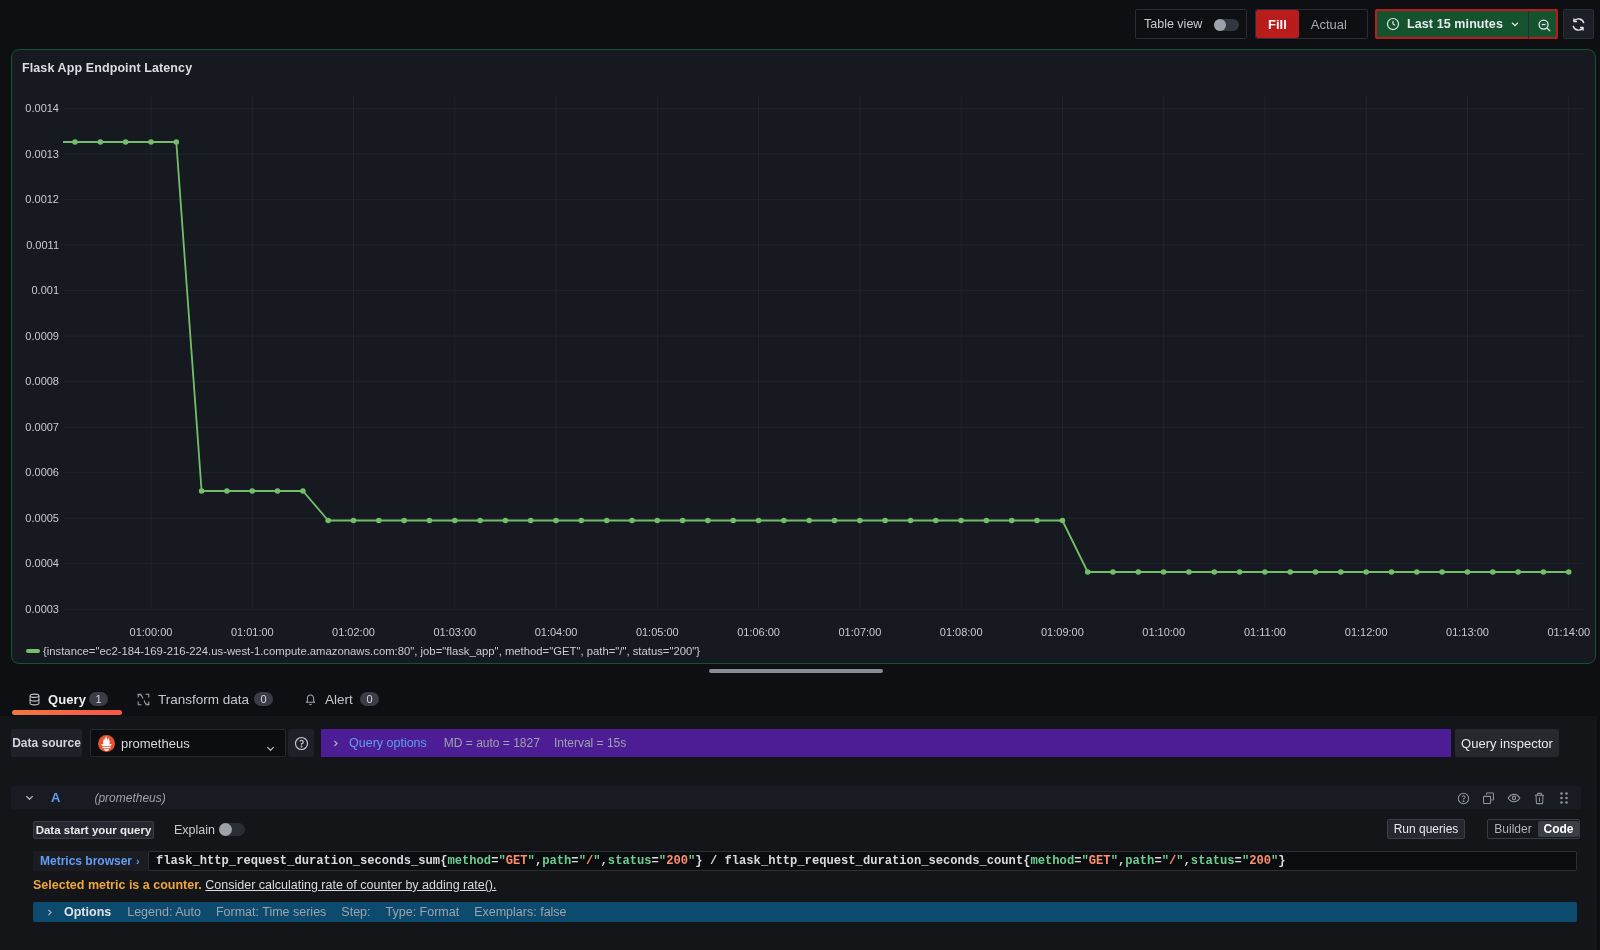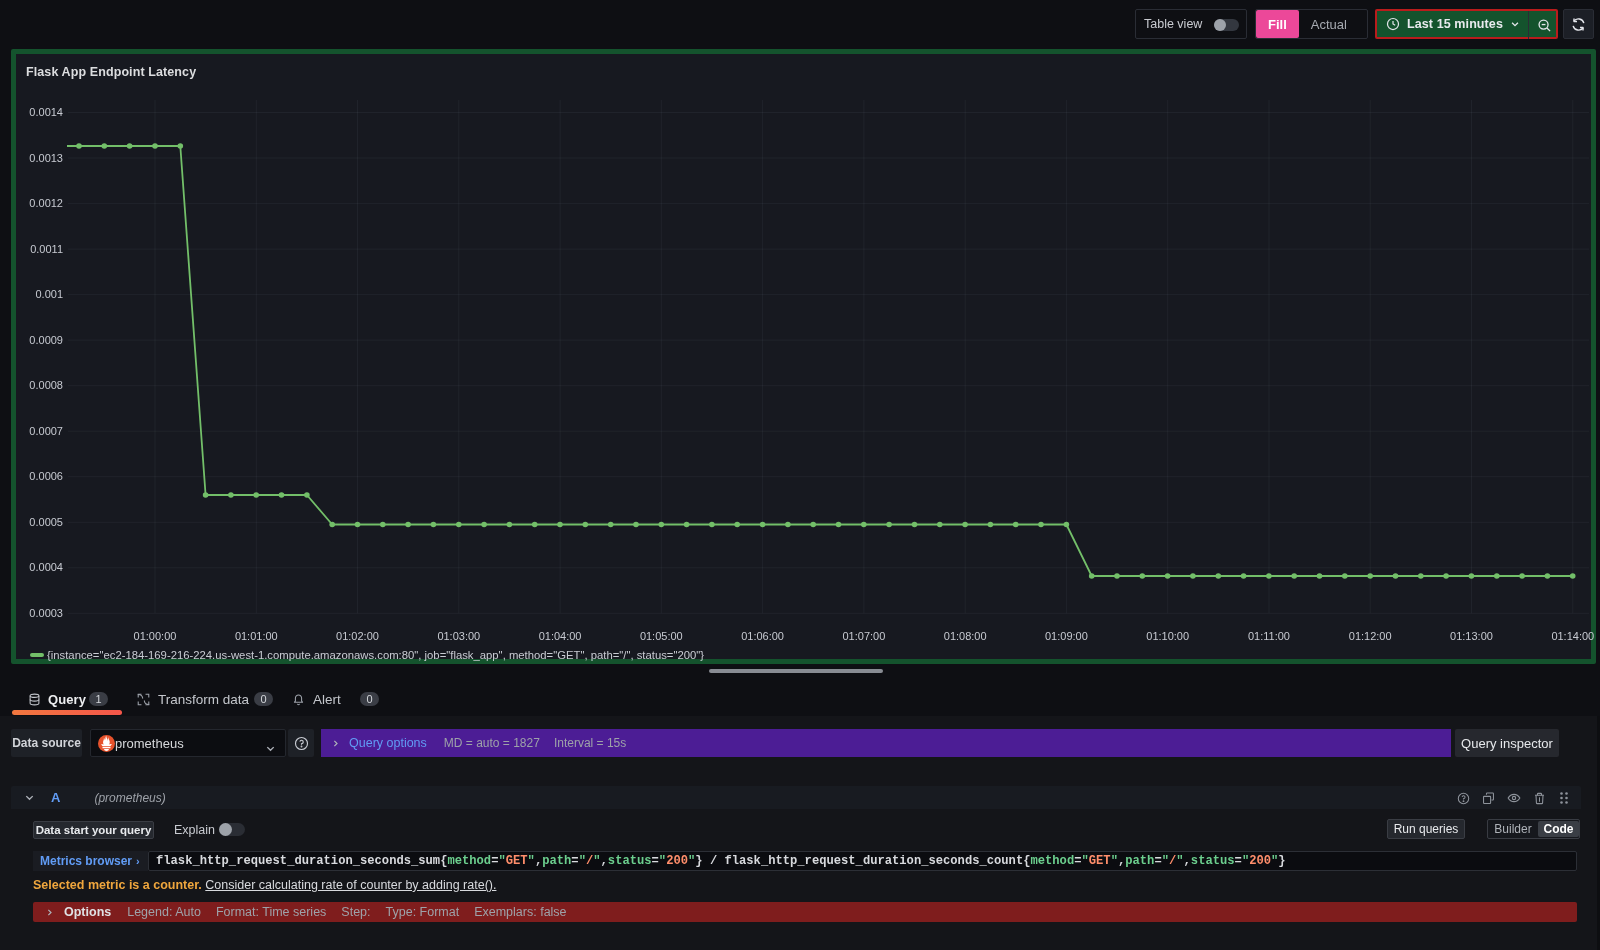--- a/index.html
+++ b/index.html
@@ -7,21 +7,21 @@
 .flex{display:flex;align-items:center}
 </style></head><body>
 <div class="a" style="left:0;top:716px;width:1597px;height:234px;background:#141519"></div>
 <div class="a" style="left:1597px;top:716px;width:3px;height:234px;background:#0D0E11"></div>
 <div class="a flex" style="left:1135px;top:9px;width:112px;height:30px;border:1px solid #2A2D35;border-radius:2px;padding-left:8px">
 <span style="font-size:12.5px;color:#C9CBD1">Table view</span>
 <span class="a" style="left:78px;top:9px;width:25px;height:12px;background:#33373F;border-radius:6px"></span>
 <span class="a" style="left:78px;top:9px;width:12px;height:12px;background:#9DA2A9;border-radius:6px"></span>
 </div>
 <div class="a flex" style="left:1255px;top:9px;width:113px;height:30px;border:1px solid #2A2D35;border-radius:2px;background:#0E0F13">
-<span class="flex" style="height:28px;padding:0 12px;background:#ec4899;border-radius:2px;font-size:13px;font-weight:700;color:#FFF">Fill</span>
+<span class="flex" style="height:28px;padding:0 12px;background:#b91c1c;border-radius:2px;font-size:13px;font-weight:700;color:#FFF">Fill</span>
 <span class="flex" style="height:28px;padding:0 12px;font-size:13px;color:#A6AAB1">Actual</span>
 </div>
 <div class="a flex" style="left:1375px;top:9px;width:183px;height:30px;border:2px solid #b91c1c;border-radius:2px;background:#14532d">
 <span class="flex" style="padding-left:9px">
       <svg width="14" height="14" viewBox="0 0 16 16" fill="none" stroke="#E4E6EB" stroke-width="1.4">
         <circle cx="8" cy="8" r="6.3"></circle>
         <path d="M8 4.5V8l2.5 1.5"></path>
       </svg>
     </span>
 <span style="font-size:12.5px;font-weight:700;color:#E8EAEE;padding-left:7px;letter-spacing:.1px">Last 15 minutes</span>
@@ -40,21 +40,21 @@
     </span>
 </div>
 <div class="a flex" style="left:1563px;top:9px;width:31px;height:30px;border:1px solid #2A2D35;border-radius:2px;background:#1C1F26;justify-content:center">
     <svg width="15" height="15" viewBox="0 0 16 16" fill="none" stroke="#E4E6EB" stroke-width="1.5">
       <path d="M13.7 6.6A6 6 0 0 0 3 4.5"></path>
       <path d="M2.3 9.4A6 6 0 0 0 13 11.5"></path>
       <path d="M3.2 1.6v3.2h3.2" stroke-linejoin="round"></path>
       <path d="M12.8 14.4v-3.2H9.6" stroke-linejoin="round"></path>
     </svg>
   </div>
-<div class="a" style="left:11px;top:49px;width:1585px;height:615px;background:#171920;border:5px solid #14532d;border-radius:2px">
+<div class="a" style="left:11px;top:49px;width:1585px;height:615px;background:#171920;border:1px solid #14532d;border-radius:8px">
 <div class="a" style="left:10px;top:11px;font-size:12.5px;font-weight:700;letter-spacing:.1px;color:#DCDDDF">Flask App Endpoint Latency</div>
 <svg width="1583" height="613" viewBox="0 0 1583 613" style="position:absolute;left:0;top:0">
       <line x1="52" y1="58.5" x2="1573" y2="58.5" stroke="rgba(205,215,235,0.055)" stroke-width="1"></line>
       <text x="47" y="62.0" fill="#C7CAD1" font-size="11" text-anchor="end" font-family="Liberation Sans">0.0014</text>
       <line x1="52" y1="104.0" x2="1573" y2="104.0" stroke="rgba(205,215,235,0.055)" stroke-width="1"></line>
       <text x="47" y="107.5" fill="#C7CAD1" font-size="11" text-anchor="end" font-family="Liberation Sans">0.0013</text>
       <line x1="52" y1="149.6" x2="1573" y2="149.6" stroke="rgba(205,215,235,0.055)" stroke-width="1"></line>
       <text x="47" y="153.1" fill="#C7CAD1" font-size="11" text-anchor="end" font-family="Liberation Sans">0.0012</text>
       <line x1="52" y1="195.1" x2="1573" y2="195.1" stroke="rgba(205,215,235,0.055)" stroke-width="1"></line>
       <text x="47" y="198.6" fill="#C7CAD1" font-size="11" text-anchor="end" font-family="Liberation Sans">0.0011</text>
@@ -184,35 +184,35 @@
     <svg width="13" height="13" viewBox="0 0 16 16" fill="none" stroke="#9EA3AB" stroke-width="1.3">
       <path d="M1.5 5.5v-4h4"></path>
       <path d="M14.5 10.5v4h-4"></path>
       <path d="M1.5 1.8c3 0 5 1.5 5.5 4.5M14.5 14.2c-3 0-5-1.5-5.5-4.5" stroke-linecap="round"></path>
       <path d="M10.5 1.5h4v4"></path>
       <path d="M5.5 14.5h-4v-4"></path>
     </svg>
     <span style="font-size:13.5px;color:#C4C7CC;margin-left:8px">Transform data</span>
   </div>
 <div class="a flex" style="left:254px;top:692px;width:19px;height:14px;background:#3A3D45;border-radius:7px;justify-content:center;font-size:11px;color:#D4D7DB">0</div>
-<div class="a flex" style="left:292px;top:692px;height:14px">
+<div class="a flex" style="left:304px;top:692px;height:14px">
     <svg width="13" height="13" viewBox="0 0 16 16" fill="none" stroke="#9EA3AB" stroke-width="1.3">
       <path d="M3 11.5h10l-1.2-1.8V6.2A3.8 3.8 0 0 0 8 2.4a3.8 3.8 0 0 0-3.8 3.8v3.5L3 11.5z" stroke-linejoin="round"></path>
       <path d="M6.6 13.4a1.5 1.5 0 0 0 2.8 0"></path>
     </svg>
     <span style="font-size:13.5px;color:#C4C7CC;margin-left:8px">Alert</span>
   </div>
 <div class="a flex" style="left:360px;top:692px;width:19px;height:14px;background:#3A3D45;border-radius:7px;justify-content:center;font-size:11px;color:#D4D7DB">0</div>
 <div class="a flex" style="left:11px;top:729px;width:71px;height:28px;background:#1E2127;border-radius:2px;justify-content:center;font-size:12px;font-weight:700;color:#D2D4D9">Data source</div>
 <div class="a flex" style="left:90px;top:729px;width:196px;height:28px;background:#0C0D11;border:1px solid #24272E;border-radius:2px;padding-left:7px">
 <svg width="17" height="17" viewBox="0 0 24 24">
       <circle cx="12" cy="12" r="12" fill="#E6522C"></circle>
       <path fill="#fff" d="M12 22.46c-1.885 0-3.414-1.26-3.414-2.814h6.828c0 1.553-1.528 2.813-3.414 2.813zm5.64-3.745H6.36v-2.046h11.28v2.046zm-.04-3.098H6.391c-.037-.043-.075-.086-.111-.13-1.155-1.401-1.427-2.133-1.69-2.879-.005-.025 1.4.287 2.395.511 0 0 .512.119 1.26.255-.718-.843-1.145-1.914-1.145-3.009 0-2.403 1.842-4.503 1.178-6.2.647.053 1.338 1.365 1.385 3.417.687-.949.974-2.684.974-3.746 0-1.1.725-2.38 1.45-2.422-.646 1.065.168 1.979.89 4.244.272.85.237 2.282.447 3.19.07-1.893.395-4.655 1.596-5.609-.53 1.202.079 2.706.497 3.429.674 1.168 1.083 2.053 1.083 3.726 0 1.122-.414 2.178-1.113 3.003.791-.148 1.338-.282 1.338-.282l2.57-.501s-.373 1.535-1.808 3.003z"></path>
     </svg>
-<span style="font-size:13px;color:#D6D8DB;">prometheus</span>
+<span style="font-size:13px;color:#D6D8DB;padding-left:6px">prometheus</span>
 <span class="a" style="right:9px;top:10px"><svg width="11" height="11" viewBox="0 0 12 12" fill="none" stroke="#AEB2B9" stroke-width="1.5">
         <path d="M2.5 4.5L6 8l3.5-3.5"></path>
       </svg></span>
 </div>
 <div class="a flex" style="left:288px;top:729px;width:26px;height:28px;background:#1E2127;border-radius:2px;justify-content:center">
     <svg width="15" height="15" viewBox="0 0 16 16" fill="none" stroke="#C9CCD3" stroke-width="1.2">
       <circle cx="8" cy="8" r="6.4"></circle>
       <path d="M6.3 6.1A1.8 1.8 0 1 1 8 8.2v1"></path>
       <circle cx="8" cy="11.2" r="0.4" fill="#C9CCD3"></circle>
     </svg>
@@ -271,21 +271,21 @@
 <div class="a" style="left:219px;top:823px;width:26px;height:13px;background:#2A2D34;border-radius:7px"></div>
 <div class="a" style="left:219px;top:823px;width:13px;height:13px;background:#9DA2A9;border-radius:7px"></div>
 <div class="a flex" style="left:1387px;top:819px;width:78px;height:20px;background:#25282E;border:1px solid #3A3D44;border-radius:2px;justify-content:center;font-size:12px;color:#E8EAED">Run queries</div>
 <div class="a flex" style="left:1487px;top:819px;width:93px;height:20px;border:1px solid #393C43;border-radius:2px;background:#16181D;overflow:hidden">
 <span class="flex" style="height:18px;width:50px;justify-content:center;font-size:12px;color:#AEB2B8">Builder</span>
 <span class="flex" style="height:16px;width:41px;justify-content:center;background:#3A3E45;border-radius:2px;font-size:12px;font-weight:700;color:#FFF">Code</span>
 </div>
 <div class="a flex" style="left:33px;top:851px;width:115px;height:20px;background:#1A1C22;padding-left:7px;font-size:12px;font-weight:700;color:#619CF5">Metrics browser <span style="color:#619CF5;font-size:11px;padding-left:4px">›</span></div>
 <div class="a flex" style="left:148px;top:851px;width:1429px;height:20px;background:#0B0C10;border:1px solid #2C2F36;border-radius:2px;padding-left:7px;font-family:'Liberation Mono',monospace;font-size:12.15px;font-weight:700;color:#D8DADE;white-space:pre">flask_http_request_duration_seconds_sum{<span style="color:#6CCF8E">method</span>=<span style="color:#6CCF8E">"</span><span style="color:#FF8E6B">GET</span><span style="color:#6CCF8E">"</span>,<span style="color:#6CCF8E">path</span>=<span style="color:#6CCF8E">"</span><span style="color:#FF8E6B">/</span><span style="color:#6CCF8E">"</span>,<span style="color:#6CCF8E">status</span>=<span style="color:#6CCF8E">"</span><span style="color:#FF8E6B">200</span><span style="color:#6CCF8E">"</span>} / flask_http_request_duration_seconds_count{<span style="color:#6CCF8E">method</span>=<span style="color:#6CCF8E">"</span><span style="color:#FF8E6B">GET</span><span style="color:#6CCF8E">"</span>,<span style="color:#6CCF8E">path</span>=<span style="color:#6CCF8E">"</span><span style="color:#FF8E6B">/</span><span style="color:#6CCF8E">"</span>,<span style="color:#6CCF8E">status</span>=<span style="color:#6CCF8E">"</span><span style="color:#FF8E6B">200</span><span style="color:#6CCF8E">"</span>}</div>
 <div class="a" style="left:33px;top:878px;font-size:12.5px;font-weight:700;color:#EFA63D">Selected metric is a counter. <span style="color:#D8DADE;font-weight:400;text-decoration:underline">Consider calculating rate of counter by adding rate().</span></div>
-<div class="a flex" style="left:33px;top:902px;width:1544px;height:20px;background:#7f1d1d;border-radius:2px">
+<div class="a flex" style="left:33px;top:902px;width:1544px;height:20px;background:#0c4a6e;border-radius:2px">
 <span class="flex" style="padding-left:12px">
       <svg width="9" height="9" viewBox="0 0 12 12" fill="none" stroke="#AEB2B9" stroke-width="1.6">
         <path d="M4.5 2.5L8 6l-3.5 3.5"></path>
       </svg>
     </span>
 <span style="font-size:12.5px;font-weight:700;color:#DFE1E4;padding-left:10px">Options</span>
 <span style="font-size:12.5px;color:#9EA2A9;padding-left:16px">Legend: Auto</span>
 <span style="font-size:12.5px;color:#9EA2A9;padding-left:15px">Format: Time series</span>
 <span style="font-size:12.5px;color:#9EA2A9;padding-left:15px">Step:</span>
 <span style="font-size:12.5px;color:#9EA2A9;padding-left:15px">Type: Format</span>

